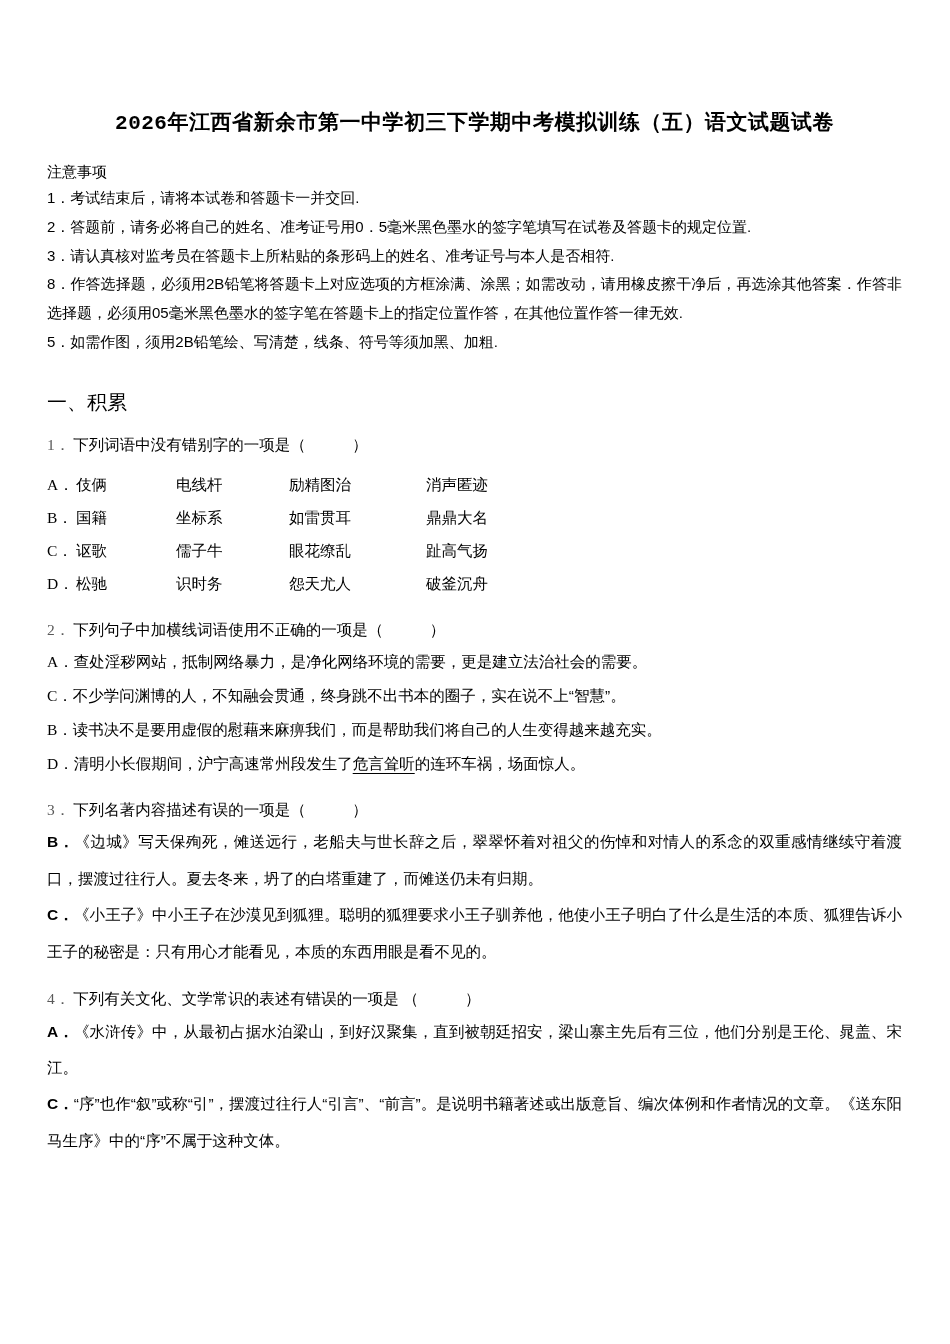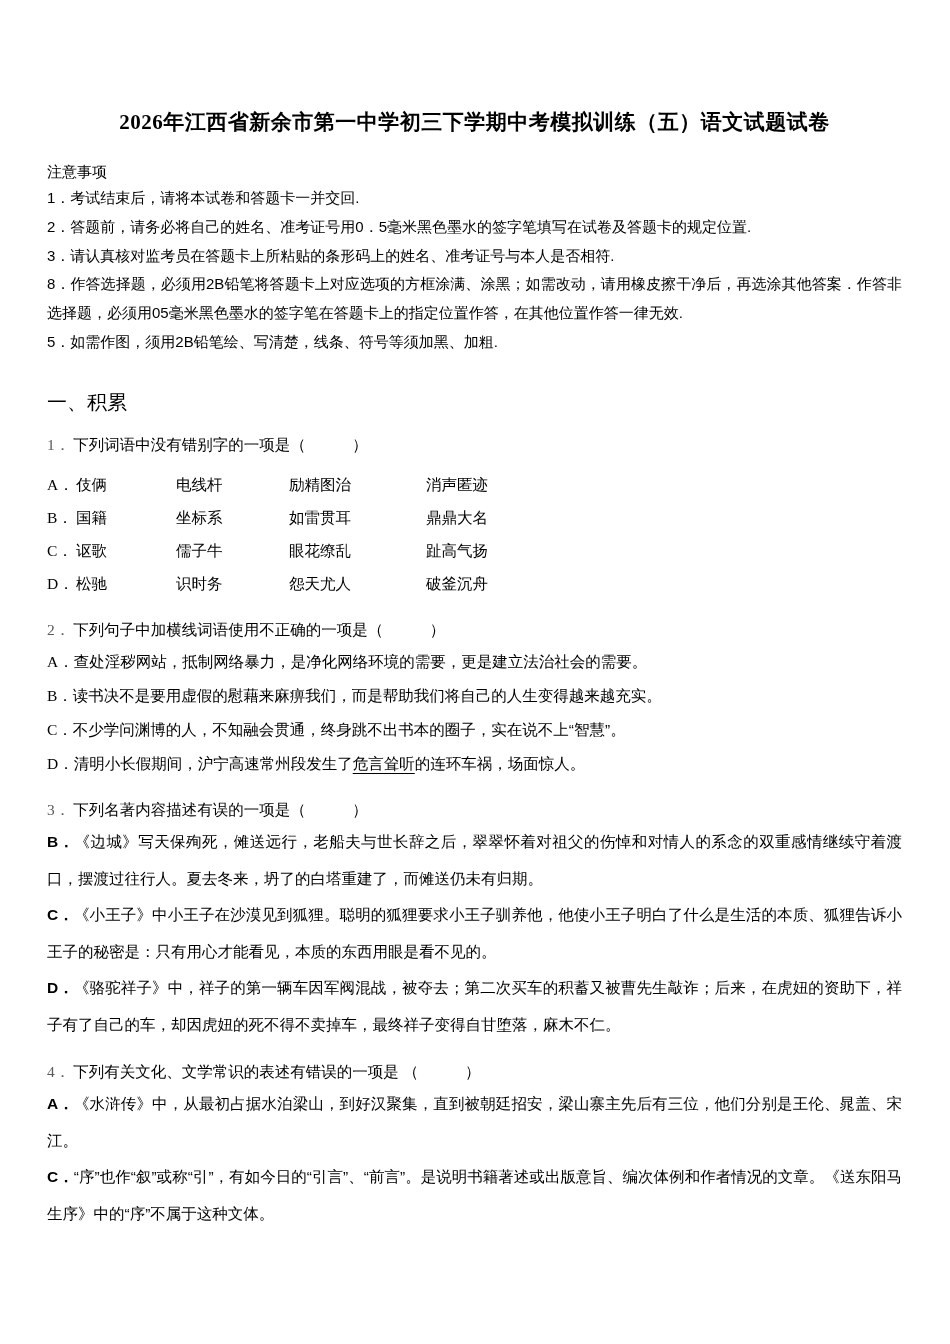--- a/index.html
+++ b/index.html
@@ -11,21 +11,21 @@
     overflow: hidden;
   }
   .page { padding: 108px 48px 0 47px; }
 
   .title {
     font-size: 21px;
     font-weight: 700;
     text-align: center;
     letter-spacing: 0.5px;
     margin-bottom: 24px;
-    font-family: Liberation Serif, serif;
+    font-family: Liberation Mono, monospace;
   }
 
   .notice-heading { font-size: 15px; line-height: 1.6; }
   .notice-item { font-size: 15px; line-height: 1.92; text-align: justify; }
 
   .section-heading { font-size: 20px; margin-top: 32px; margin-bottom: 2px; }
 
   .question { margin-top: 14px; }
   .stem { font-size: 15.5px; line-height: 1.9; }
   .qnum {
@@ -100,31 +100,30 @@
         <span class="w2">识时务</span>
         <span class="w3">怨天尤人</span>
         <span class="w4">破釜沉舟</span>
       </div>
     </div>
   </div>
 
   <div class="question">
     <p class="stem"><span class="qnum">2．</span><span>下列句子中加横线词语使用不正确的一项是（　　　）</span></p>
     <p class="option"><span class="opt-label serif">A．</span><span>查处淫秽网站，抵制网络暴力，是净化网络环境的需要，更是建立法治社会的需要。</span><span class="underlined"></span><span></span></p>
+    <p class="option"><span class="opt-label serif">C．</span><span>不少学问渊博的人，不知融会贯通，终身跳不出书本的圈子，实在说不上“智慧”。</span><span class="underlined"></span><span></span></p>
     <p class="option"><span class="opt-label serif">B．</span><span>读书决不是要用虚假的慰藉来麻痹我们，而是帮助我们将自己的人生变得越来越充实。</span><span class="underlined"></span><span></span></p>
-    <p class="option"><span class="opt-label serif">C．</span><span>不少学问渊博的人，不知融会贯通，终身跳不出书本的圈子，实在说不上“智慧”。</span><span class="underlined"></span><span></span></p>
     <p class="option"><span class="opt-label serif">D．</span><span>清明小长假期间，沪宁高速常州段发生了</span><span class="underlined">危言耸听</span><span>的连环车祸，场面惊人。</span></p>
   </div>
 
   <div class="question">
     <p class="stem"><span class="qnum">3．</span><span>下列名著内容描述有误的一项是（　　　）</span></p>
     <p class="option wide"><span class="opt-label bold">B．</span><span>《边城》写天保殉死，傩送远行，老船夫与世长辞之后，翠翠怀着对祖父的伤悼和对情人的系念的双重感情继续守着渡口，摆渡过往行人。夏去冬来，坍了的白塔重建了，而傩送仍未有归期。</span></p>
     <p class="option wide"><span class="opt-label bold">C．</span><span>《小王子》中小王子在沙漠见到狐狸。聪明的狐狸要求小王子驯养他，他使小王子明白了什么是生活的本质、狐狸告诉小王子的秘密是：只有用心才能看见，本质的东西用眼是看不见的。</span></p>
-    <p class="option wide"><span class="opt-label bold">D．</span><span>《骆驼祥子》中，祥子的第一辆车因军阀混战，被夺去；第二次买车的积蓄又被曹先生敲诈；后来，在虎妞的资助下，祥子有了自己的车，却因虎妞的死不得不卖掉车，最终祥子变得自甘堕落，麻木不仁。</span></p>
   </div>
 
   <div class="question">
     <p class="stem"><span class="qnum">4．</span><span>下列有关文化、文学常识的表述有错误的一项是 （　　　）</span></p>
     <p class="option wide"><span class="opt-label bold">A．</span><span>《水浒传》中，从最初占据水泊梁山，到好汉聚集，直到被朝廷招安，梁山寨主先后有三位，他们分别是王伦、晁盖、宋江。</span></p>
-    <p class="option wide"><span class="opt-label bold">C．</span><span>“序”也作“叙”或称“引”，有如今日的“引言”、“前言”。是说明书籍著述或出版意旨、编次体例和作者情况的文章。《送东阳马生序》中的“序”不属于这种文体。</span></p>
+    <p class="option wide"><span class="opt-label bold">C．</span><span>“序”也作“叙”或称“引”，摆渡过往行人“引言”、“前言”。是说明书籍著述或出版意旨、编次体例和作者情况的文章。《送东阳马生序》中的“序”不属于这种文体。</span></p>
   </div>
 
 </div>
 
 </body></html>

